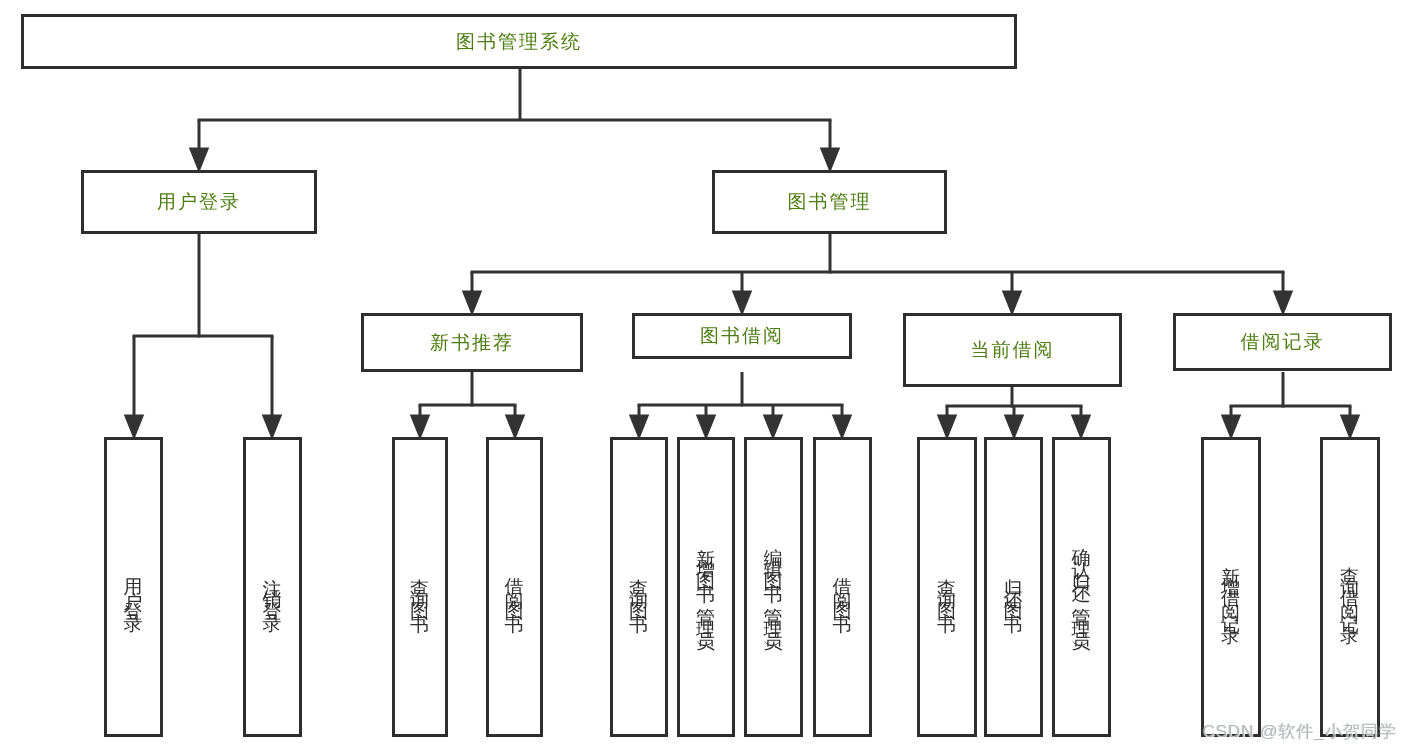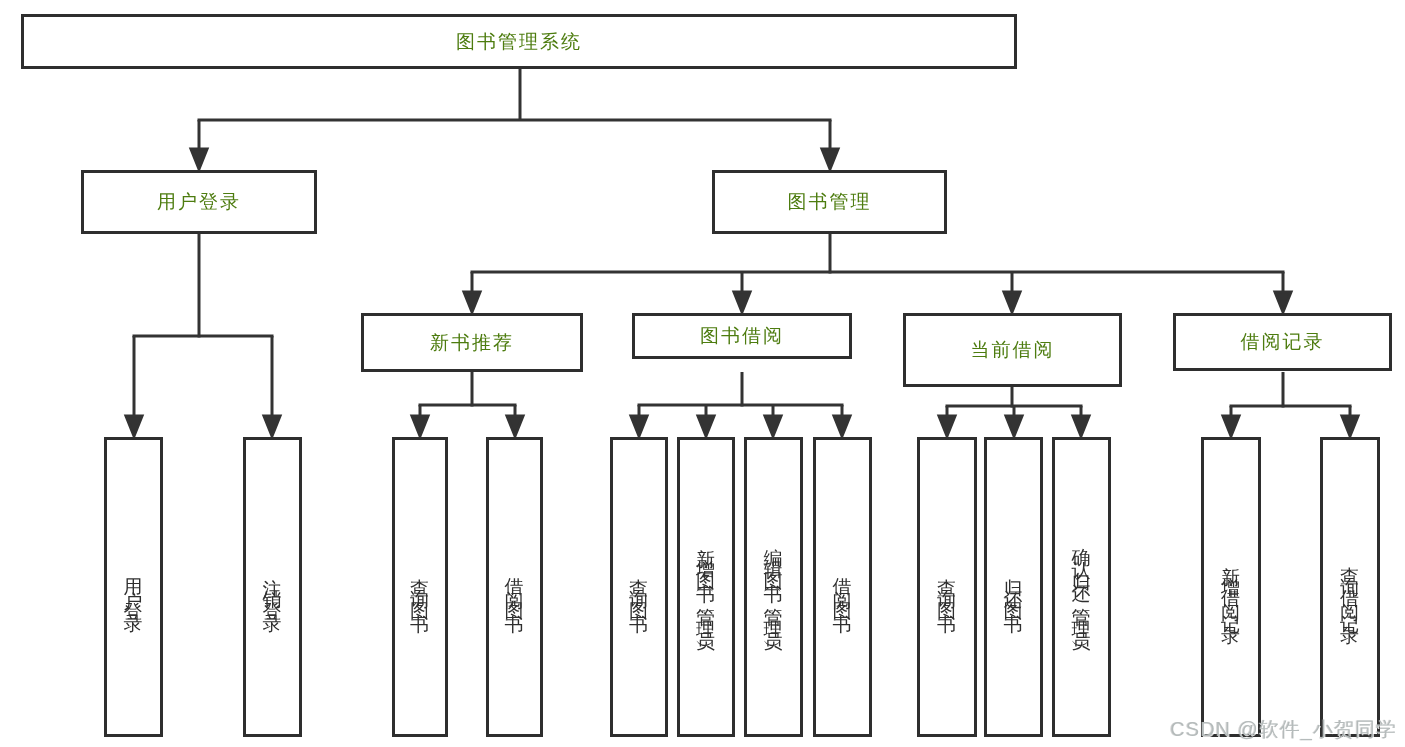--- a/index.html
+++ b/index.html
@@ -38,21 +38,21 @@
     font-size: 19px;
     letter-spacing: 12px;
     line-height: 1;
     color: #2f2f2f;
     white-space: nowrap;
   }
   .watermark {
     position: absolute;
     right: 8px;
     bottom: 4px;
-    font-size: 20px;
+    font-size: 17px;
     letter-spacing: 1px;
     color: #b5bbbb;
     text-shadow: 1px 1px 0 rgba(255,255,255,0.8), -1px 0 0 rgba(140,140,140,0.35);
     white-space: nowrap;
   }
 </style>
 </head>
 <body>
 
 <div class="canvas">

